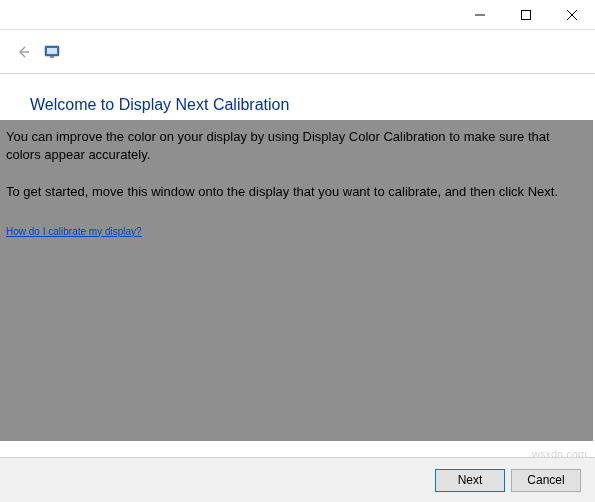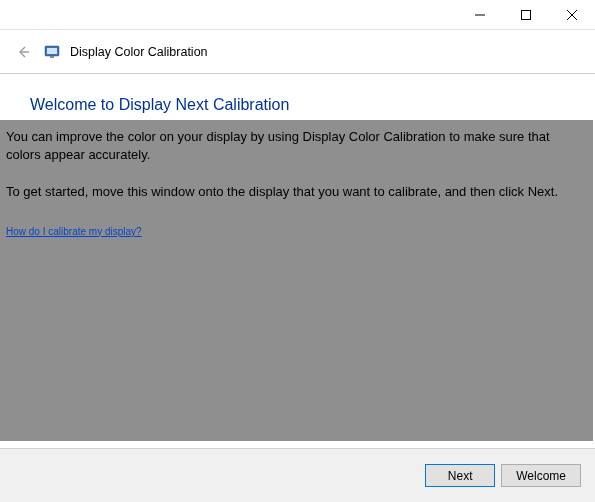--- a/index.html
+++ b/index.html
@@ -93,21 +93,21 @@
       color: #0645c8;
       text-decoration: underline;
       cursor: pointer;
       display: inline-block;
     }
     .footer {
       position: absolute;
       bottom: 0;
       left: 0;
       right: 0;
-      height: 54px;
+      height: 45px;
       background: #f0f0f0;
       border-top: 1px solid #d0d0d0;
       display: flex;
       justify-content: flex-end;
       align-items: center;
       padding-right: 14px;
       gap: 6px;
     }
     .btn {
       min-width: 70px;
@@ -163,31 +163,30 @@
         <line x1="5" y1="8" x2="14" y2="8" stroke="#9a9a9a" stroke-width="1.4"></line>
       </svg>
   </div>
   <span class="app-icon">
     <svg width="16" height="16" viewBox="0 0 16 16">
       <rect x="1" y="2" width="14" height="10" rx="1" fill="#3b6fb5" stroke="#2a4d80" stroke-width="0.5"></rect>
       <rect x="3" y="4" width="10" height="6" fill="#cfe3f7"></rect>
       <rect x="6" y="12" width="4" height="2" fill="#888"></rect>
     </svg>
   </span>
-  <span class="header-title">Display Color Calibration</span>
 </div>
 
 <div class="content">
   <h1 class="page-heading">Welcome to Display Next Calibration</h1>
 </div>
 
 <div class="gray-area">
   <p class="body-text">You can improve the color on your display by using Display Color Calibration to make sure that colors appear accurately.</p>
   <p class="body-text">To get started, move this window onto the display that you want to calibrate, and then click Next.</p>
   <a class="help-link">How do I calibrate my display?</a>
 </div>
 
 <div class="watermark">wsxdn.com</div>
 
 <div class="footer">
   <button class="btn primary">Next</button>
-  <button class="btn">Welcome</button>
+  <button class="btn">Cancel</button>
 </div>
 
 </body></html>

